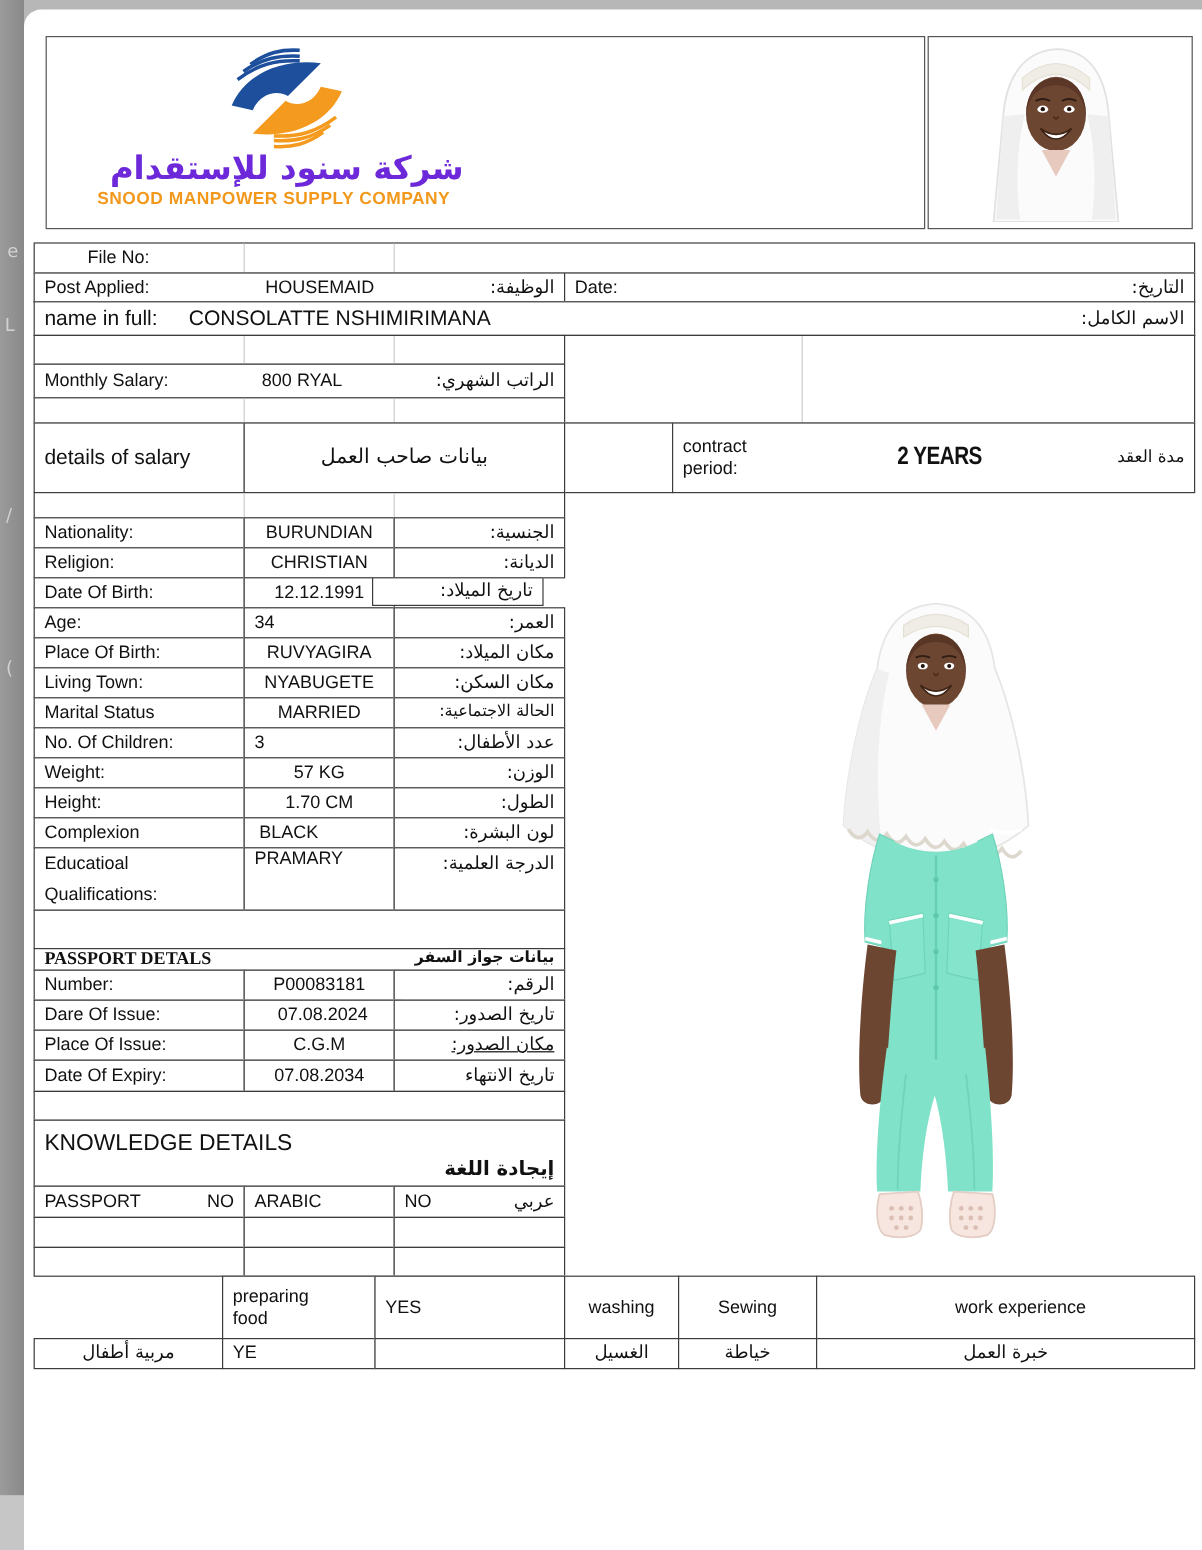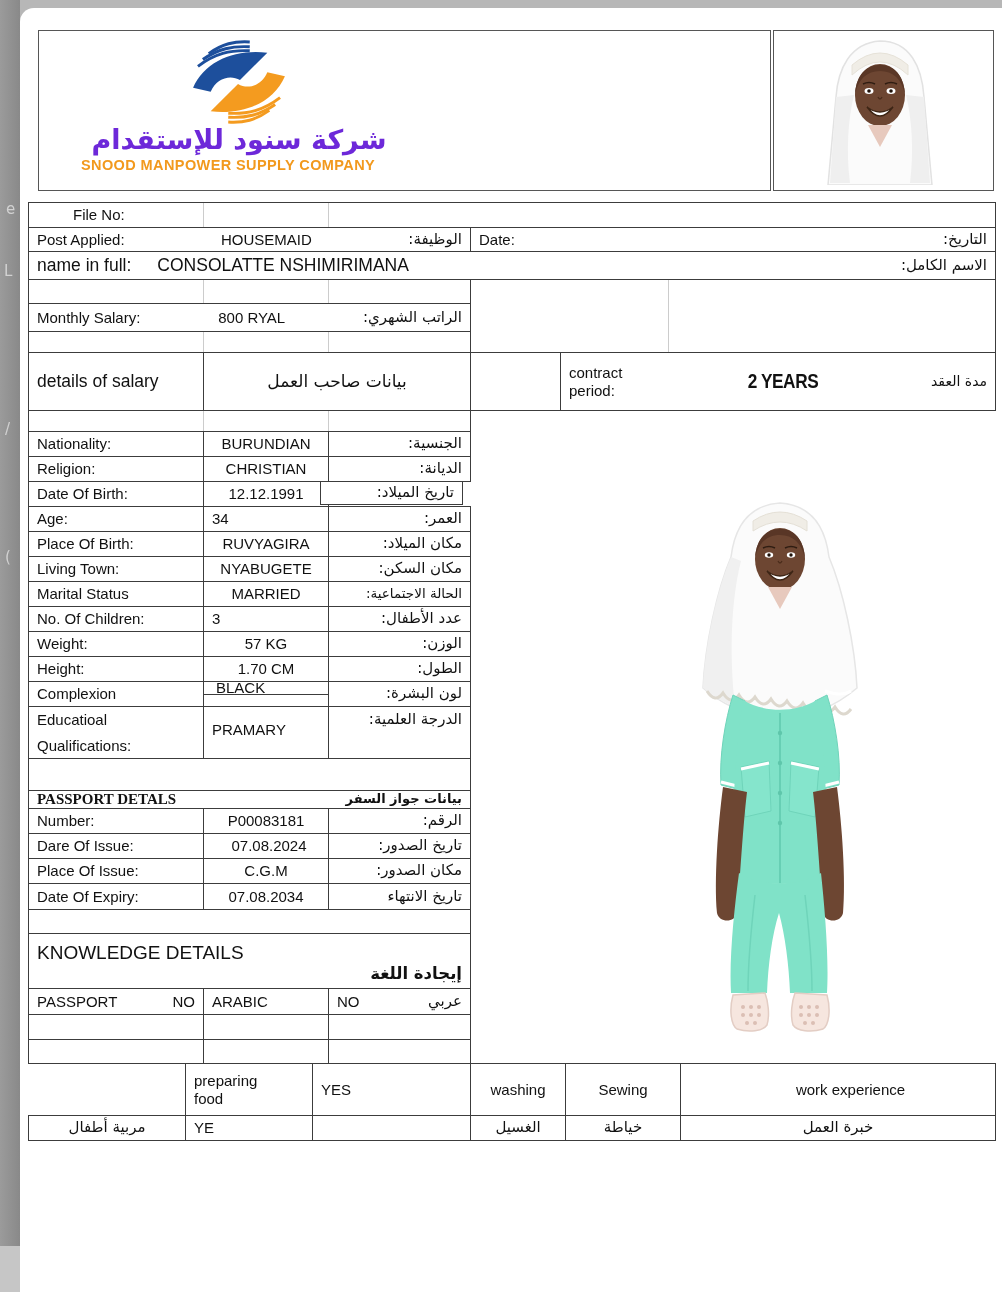--- a/index.html
+++ b/index.html
@@ -164,21 +164,21 @@
   <div class="c jend" style="left:308px;top:448px;width:143px;height:26px;">
       <span class="ar">الديانة:</span>
     </div>
 
   <div class="c" style="left:8px;top:473px;width:176px;height:26px;">
       <span>Date Of Birth:</span>
     </div>
   <div class="c jcen" style="left:183px;top:473px;width:126px;height:26px;">
       <span>12.12.1991</span>
     </div>
-  <div class="c jend" style="left:300px;top:473px;width:143px;height:24px;">
+  <div class="c jend" style="left:290px;top:473px;width:143px;height:24px;">
       <span class="ar">تاريخ الميلاد:</span>
     </div>
 
   <div class="c" style="left:8px;top:498px;width:176px;height:26px;">
       <span>Age:</span>
     </div>
   <div class="c" style="left:183px;top:498px;width:126px;height:26px;">
       <span>34</span>
     </div>
   <div class="c jend" style="left:308px;top:498px;width:143px;height:26px;">
@@ -241,31 +241,31 @@
   <div class="c jcen" style="left:183px;top:648px;width:126px;height:26px;">
       <span>1.70 CM</span>
     </div>
   <div class="c jend" style="left:308px;top:648px;width:143px;height:26px;">
       <span class="ar">الطول:</span>
     </div>
 
   <div class="c" style="left:8px;top:673px;width:176px;height:26px;">
       <span>Complexion</span>
     </div>
-  <div class="c" style="left:183px;top:673px;width:126px;height:14px;padding-left:12px;">
+  <div class="c" style="left:183px;top:673px;width:126px;height:26px;padding-left:12px;">
       <span>BLACK</span>
     </div>
   <div class="c jend" style="left:308px;top:673px;width:143px;height:26px;">
       <span class="ar">لون البشرة:</span>
     </div>
 
   <div class="c" style="left:8px;top:698px;width:176px;height:53px;line-height:1.7;">
       <span style="width:150px;">Educatioal Qualifications:</span>
     </div>
-  <div class="c" style="left:183px;top:698px;width:126px;height:53px;align-items:center;padding-bottom:6px;">
+  <div class="c" style="left:183px;top:698px;width:126px;height:53px;align-items:flex-start;padding-bottom:6px;">
       <span>PRAMARY</span>
     </div>
   <div class="c jend" style="left:308px;top:698px;width:143px;height:53px;align-items:flex-start;padding-top:4px;">
       <span class="ar">الدرجة العلمية:</span>
     </div>
 
   <div class="c" style="left:8px;top:750px;width:443px;height:33px;"></div>
 
   <div class="c jbet" style="left:8px;top:782px;width:443px;height:19px;">
     <span class="passport-title">PASSPORT DETALS</span>
@@ -291,21 +291,21 @@
   <div class="c jend" style="left:308px;top:825px;width:143px;height:26px;">
       <span class="ar">تاريخ الصدور:</span>
     </div>
 
   <div class="c" style="left:8px;top:850px;width:176px;height:26px;">
       <span>Place Of Issue:</span>
     </div>
   <div class="c jcen" style="left:183px;top:850px;width:126px;height:26px;">
       <span>C.G.M</span>
     </div>
-  <div class="c jend" style="left:308px;top:850px;width:143px;height:26px;">
+  <div class="c jend" style="left:308px;top:850px;width:143px;height:26px;text-decoration:underline;">
       <span class="ar">مكان الصدور:</span>
     </div>
 
   <div class="c" style="left:8px;top:875px;width:176px;height:27px;">
       <span>Date Of Expiry:</span>
     </div>
   <div class="c jcen" style="left:183px;top:875px;width:126px;height:27px;">
       <span>07.08.2034</span>
     </div>
   <div class="c jend" style="left:308px;top:875px;width:143px;height:27px;padding-left:44px;">

